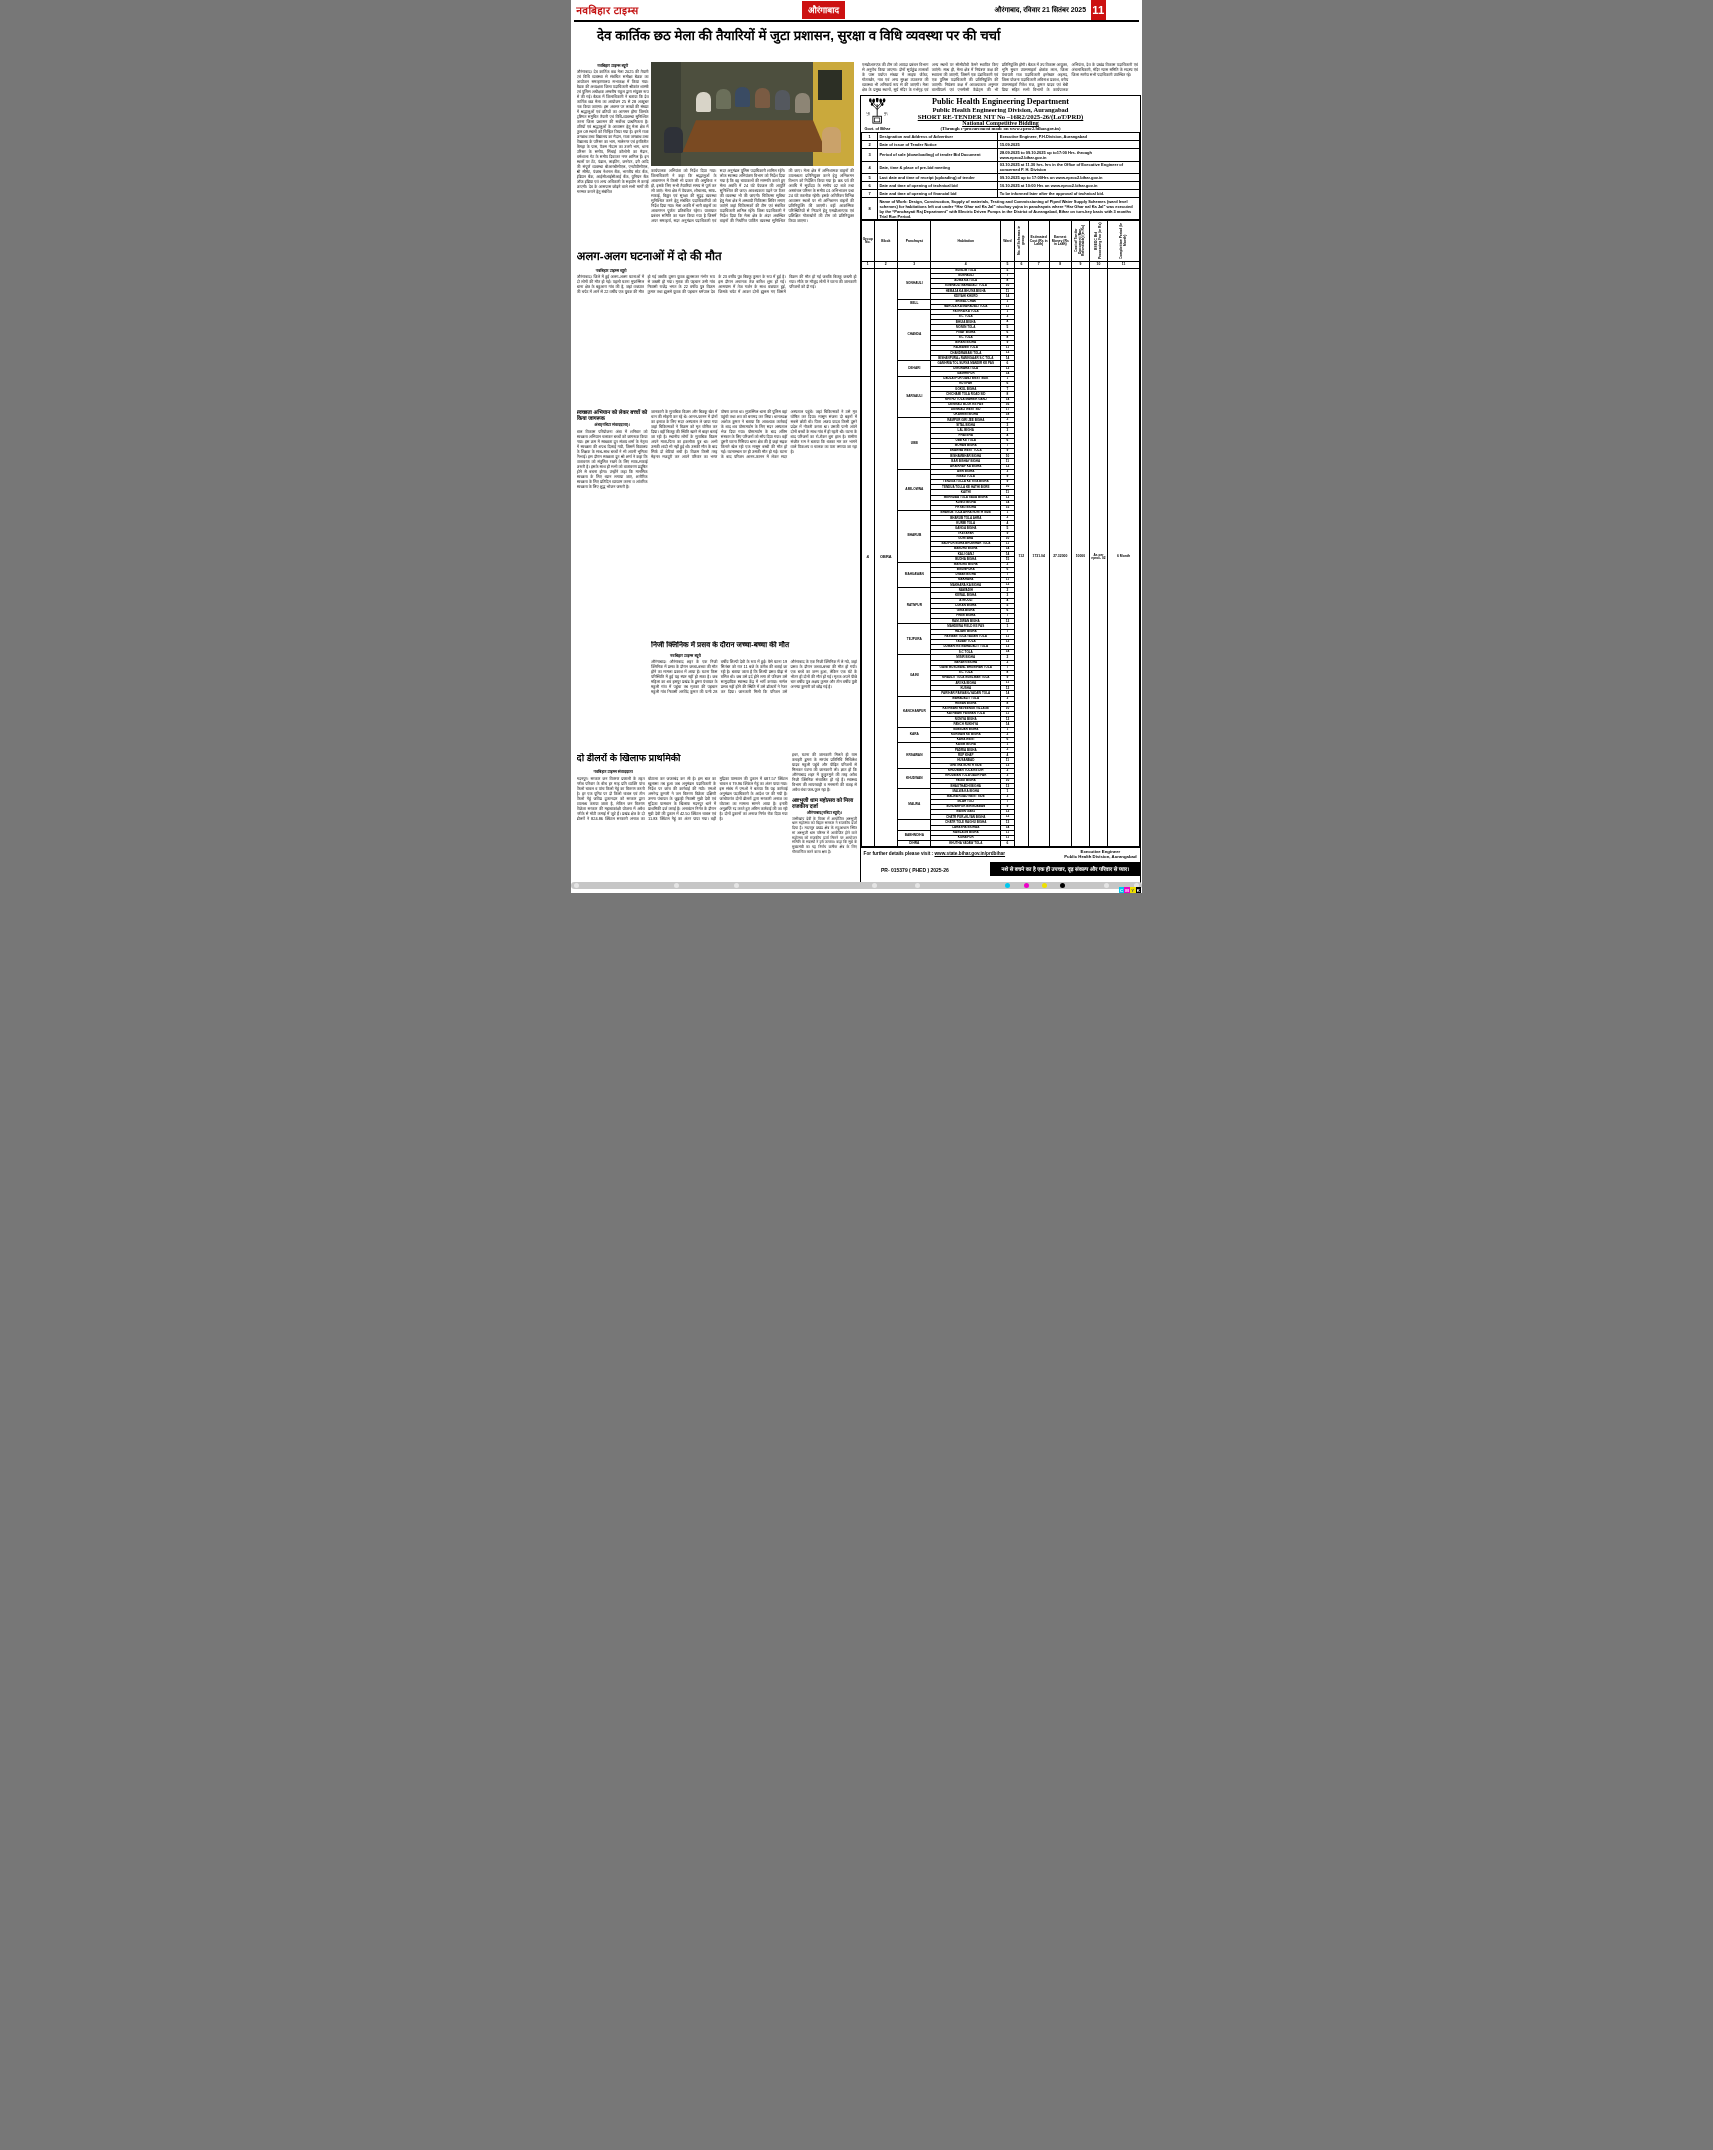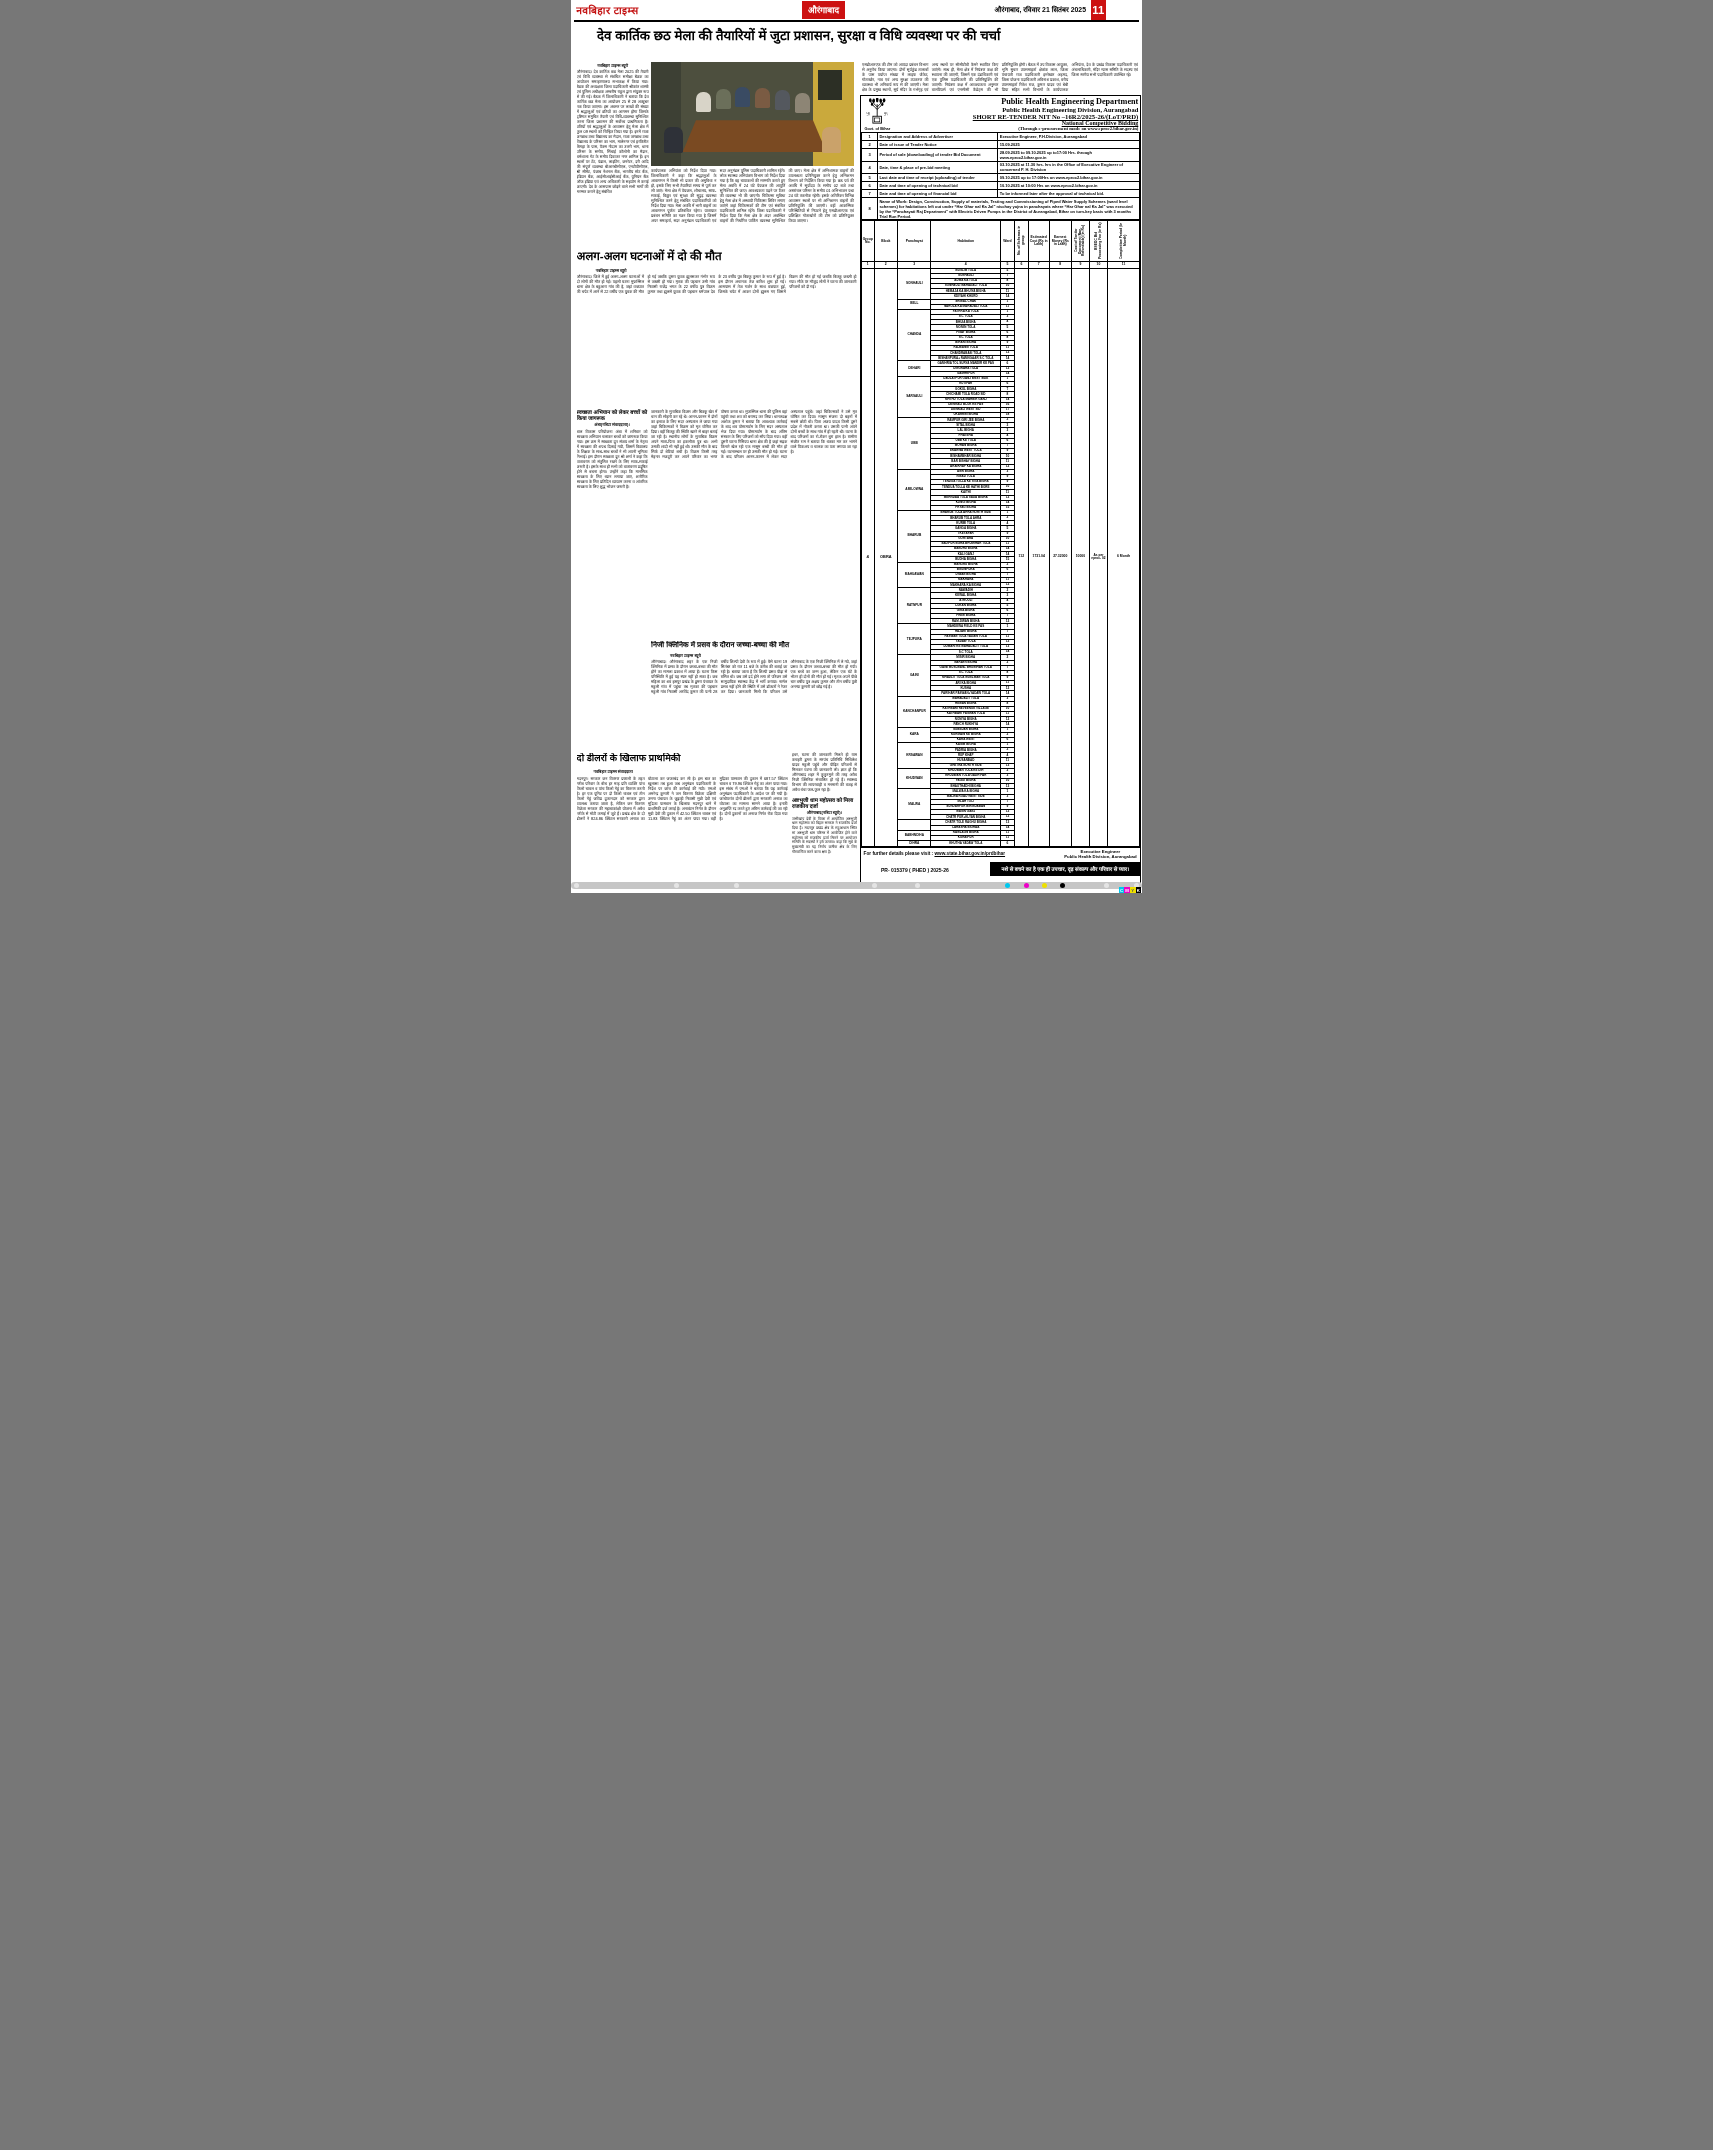--- a/index.html
+++ b/index.html
@@ -30,21 +30,21 @@
   .photo .win{position:absolute;right:12px;top:7.7px;width:24px;height:30px;background:#2c2f25;}
   .photo .tbl{position:absolute;left:39px;top:52px;width:129px;height:41px;background:#7a4a22;
               transform:perspective(129px) rotateX(40deg);}
   .photo .p{position:absolute;width:14.6px;height:20px;border-radius:6.9px 6.9px 1.7px 1.7px;}
   
   .tender{position:absolute;left:289px;top:95px;width:279px;height:788px;border:0.9px solid #000;
           display:flex;flex-direction:column;background:#fff;}
   .t-head{position:relative;padding:1.3px 1.7px 0.9px 1.7px;}
   .t-logo{position:absolute;left:2.6px;top:1.7px;width:27.5px;text-align:center;}
   .t-logo .cap{font-size:3.9px;font-weight:bold;font-family:"Liberation Sans",sans-serif;}
-  .t-c{text-align:right;font-family:"Liberation Serif",serif;}
+  .t-c{text-align:center;font-family:"Liberation Serif",serif;}
   .t-l1{font-size:8.2px;font-weight:bold;}
   .t-l2{font-size:6.5px;font-weight:bold;}
   .t-l3{font-size:6.7px;font-weight:bold;text-decoration:underline;}
   .t-l4{font-size:6px;font-weight:bold;text-decoration:underline;}
   .t-l5{font-size:4.7px;font-weight:bold;}
   table{border-collapse:collapse;}
   .info-tb{width:100%;table-layout:fixed;}
   .info-tb td{border:0.7px solid #000;font-size:4px;font-weight:bold;padding:0.9px 1.3px;vertical-align:middle;}
   .info-tb .no{text-align:center;width:4.5%;}
   .info-tb .lb{width:42%;}

